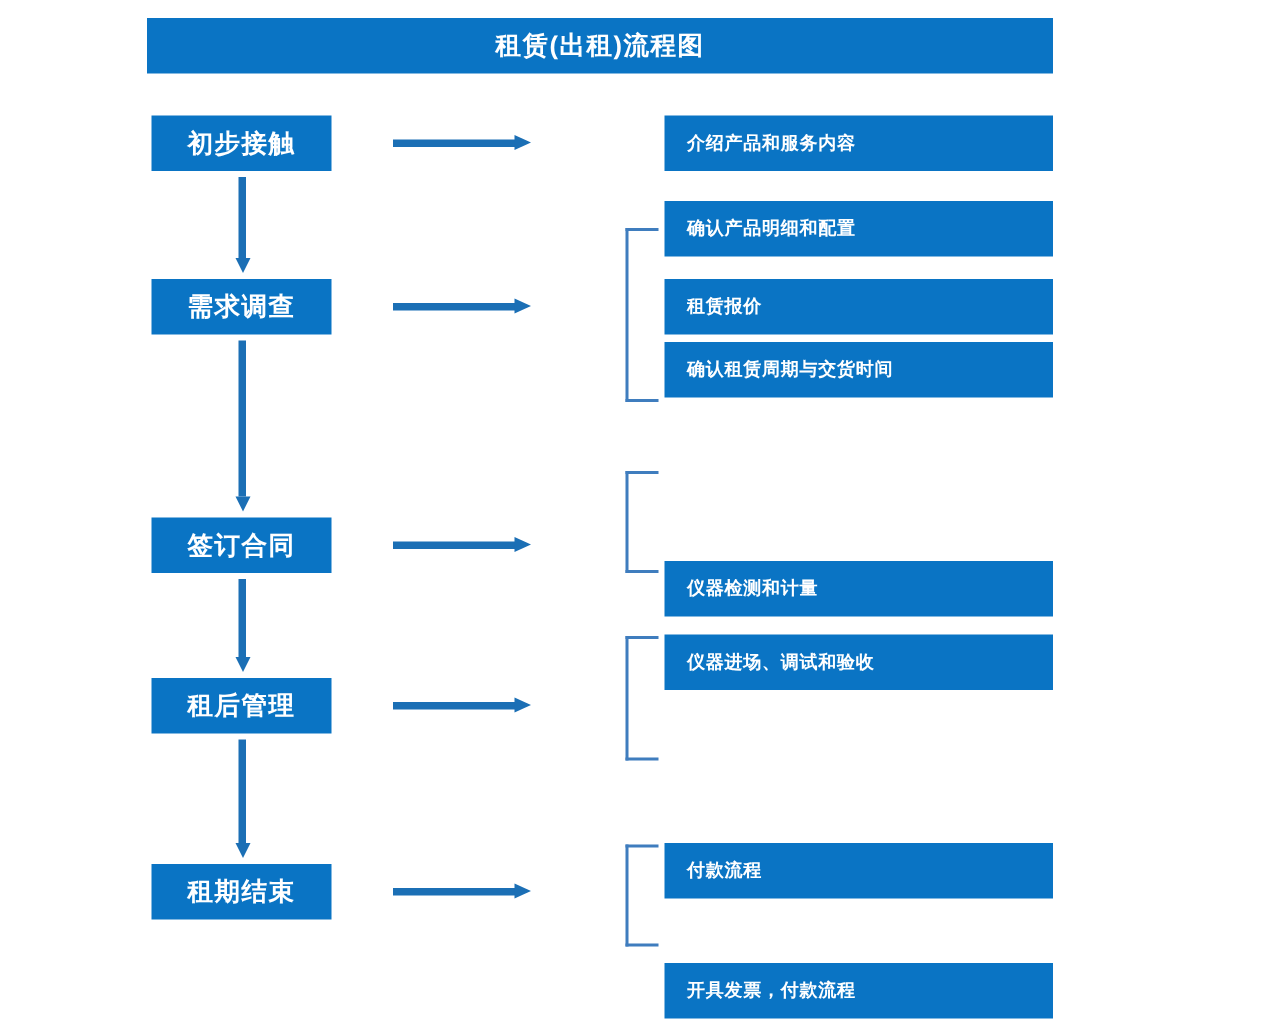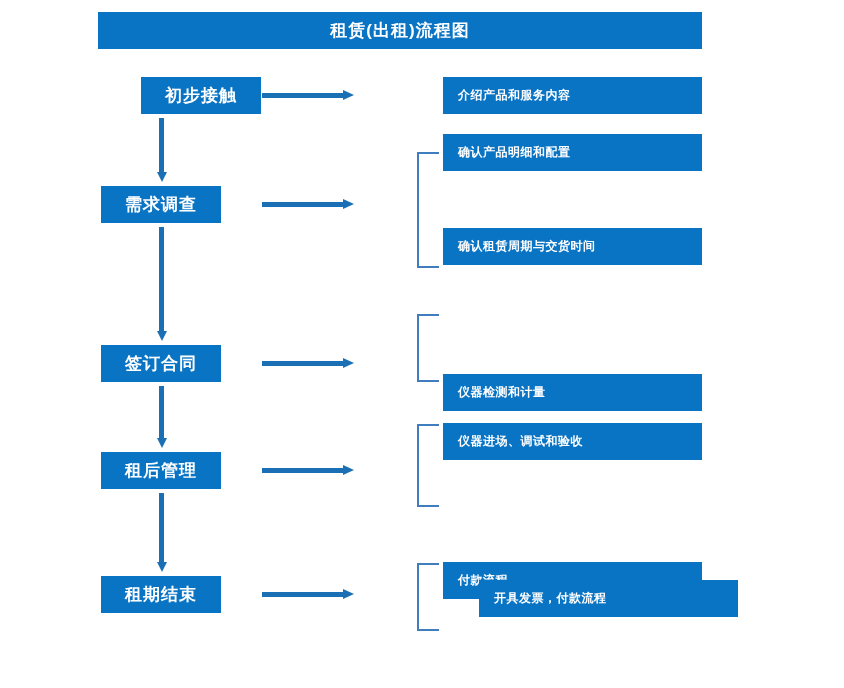--- a/index.html
+++ b/index.html
@@ -127,21 +127,21 @@
     box-sizing: border-box;
   }
 </style>
 </head>
 <body>
 
 <div id="canvas">
 
   <div class="title-banner">租赁(出租)流程图</div>
 
-  <div class="box stage" style="left:101px; top:77px;margin-left:40px;">
+  <div class="box stage" style="left:101px; top:77px;">
     <span>初步接触</span>
   </div>
 
   <div class="box stage" style="left:101px; top:186px;">
     <span>需求调查</span>
   </div>
 
   <div class="box stage" style="left:101px; top:345px;">
     <span>签订合同</span>
   </div>
@@ -208,36 +208,39 @@
   <div class="bracket" style="top:563px; height:68px;"></div>
 
   <div class="box detail" style="top:77px;">
     <span>介绍产品和服务内容</span>
   </div>
 
   <div class="box detail" style="top:134px;">
     <span>确认产品明细和配置</span>
   </div>
 
+  <div class="box detail" style="top:186px;">
+    <span>租赁报价</span>
+  </div>
 
   <div class="box detail" style="top:228px;">
     <span>确认租赁周期与交货时间</span>
   </div>
 
 
   <div class="box detail" style="top:374px;">
     <span>仪器检测和计量</span>
   </div>
 
   <div class="box detail" style="top:423px;">
     <span>仪器进场、调试和验收</span>
   </div>
 
 
   <div class="box detail" style="top:562px;">
     <span>付款流程</span>
   </div>
 
-  <div class="box detail" style="top:580px;margin-left:36px;">
+  <div class="box detail" style="top:642px;">
     <span>开具发票，付款流程</span>
   </div>
 
 </div>
 
 </body></html>

